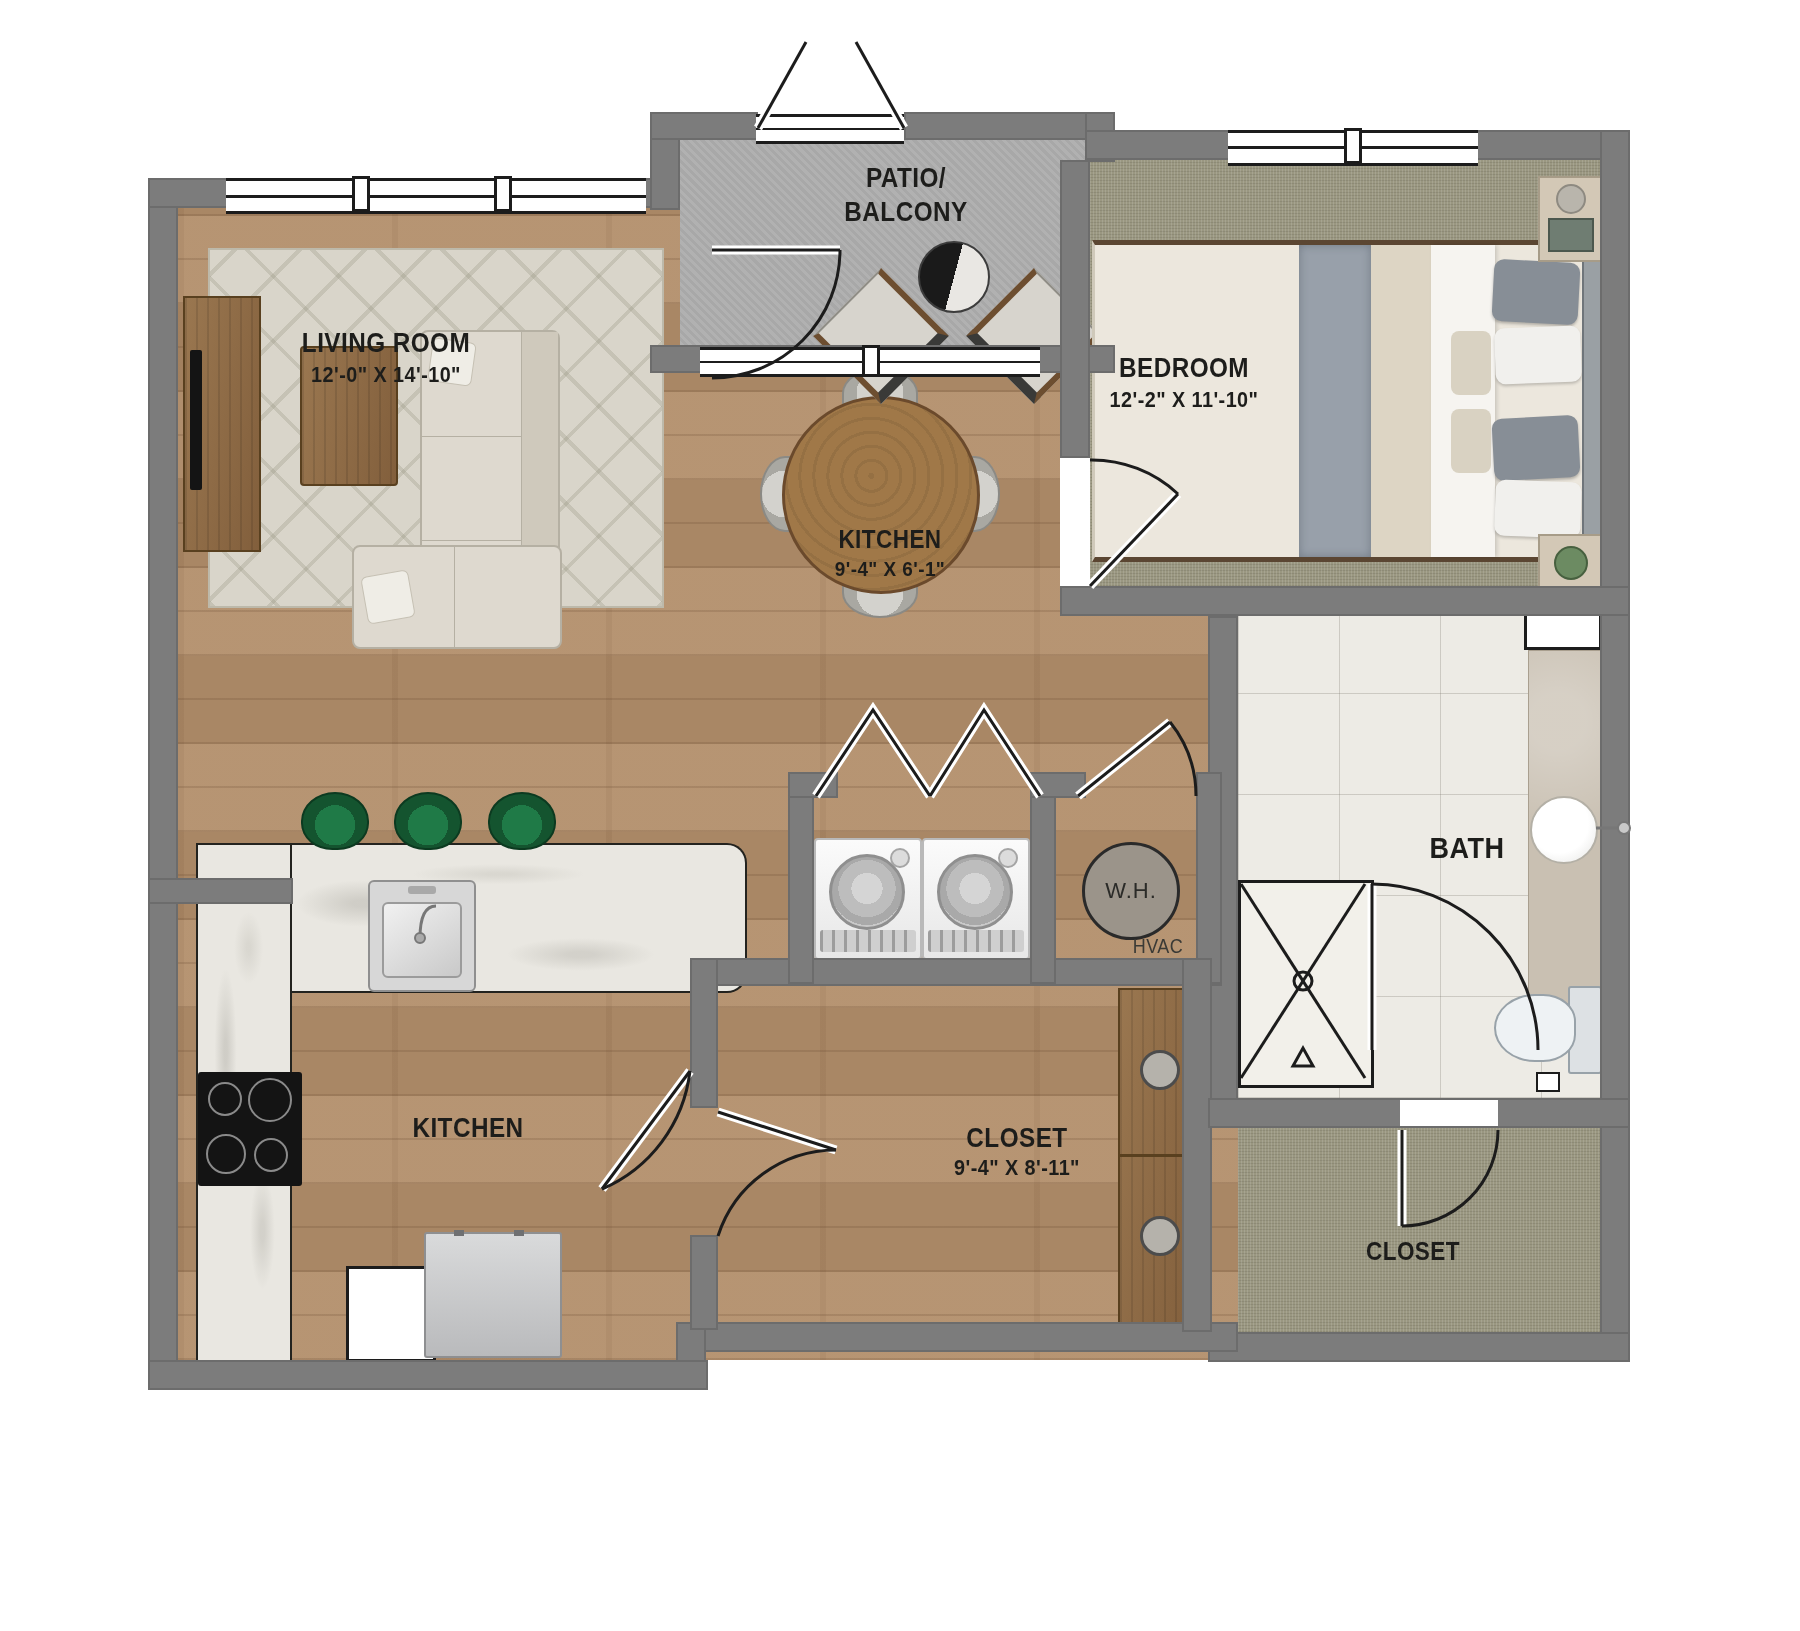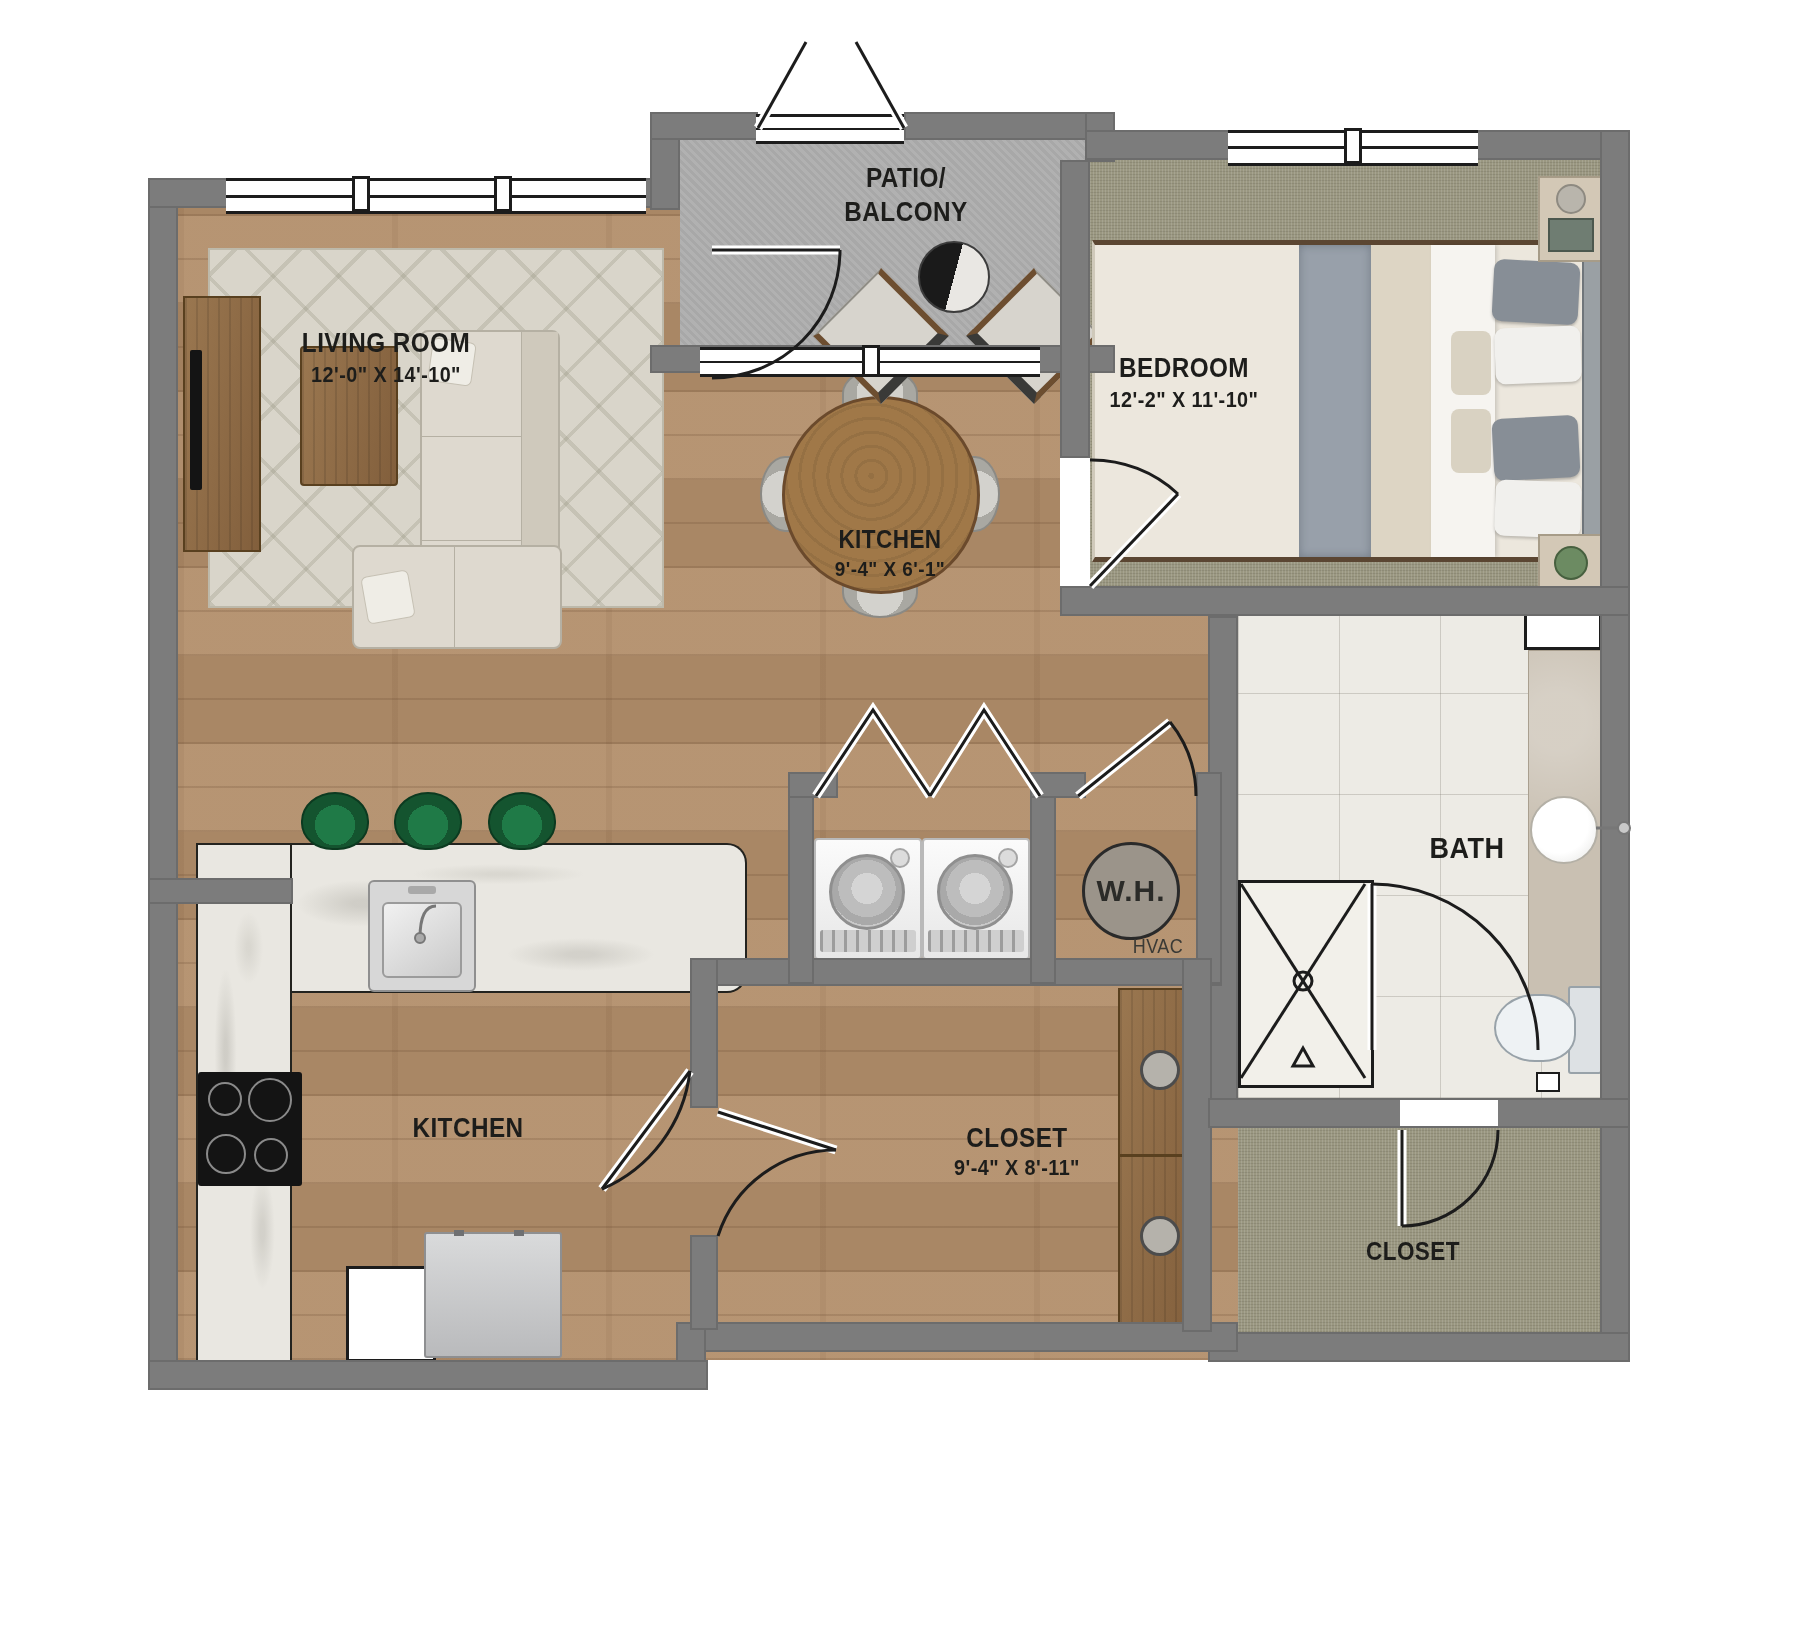--- a/index.html
+++ b/index.html
@@ -153,21 +153,21 @@
       <div class="panel"></div>
       <div class="knob"></div>
   </div>
   <div class="wd" style="left:922px;top:838px;">
     <div class="drum"></div>
       <div class="panel"></div>
       <div class="knob"></div>
   </div>
   <div class="abs" style="left:1082px;top:842px;width:92px;height:92px;border-radius:50%;
        background:#9b948a;border:3px solid #2a2a2a;display:flex;align-items:center;justify-content:center;">
-    <span class="abs" style="position:static;font-size:30px;color:#2b2b28;font-weight:bold;letter-spacing:1px;">W.H.</span>
+    <span class="abs" style="position:static;font-size:22px;color:#2b2b28;font-weight:normal;letter-spacing:1px;">W.H.</span>
   </div>
 
   <div class="abs woodfurn" style="left:1118px;top:988px;width:78px;height:334px;">
     <div class="abs" style="left:0;top:164px;width:100%;height:3px;background:#59401f;"></div>
     <div class="abs" style="left:20px;top:60px;width:34px;height:34px;border-radius:50%;background:#b5b2ab;border:3px solid #4c4c4c;"></div>
     <div class="abs" style="left:20px;top:226px;width:34px;height:34px;border-radius:50%;background:#b5b2ab;border:3px solid #4c4c4c;"></div>
   </div>
 
   <div class="abs" style="left:1528px;top:650px;width:72px;height:352px;background:#c9c0b2;
        background-image:radial-gradient(circle at 40% 20%, rgba(255,255,255,.25) 0 10%, rgba(255,255,255,0) 40%);border:1px solid #a99f8f;"></div>

